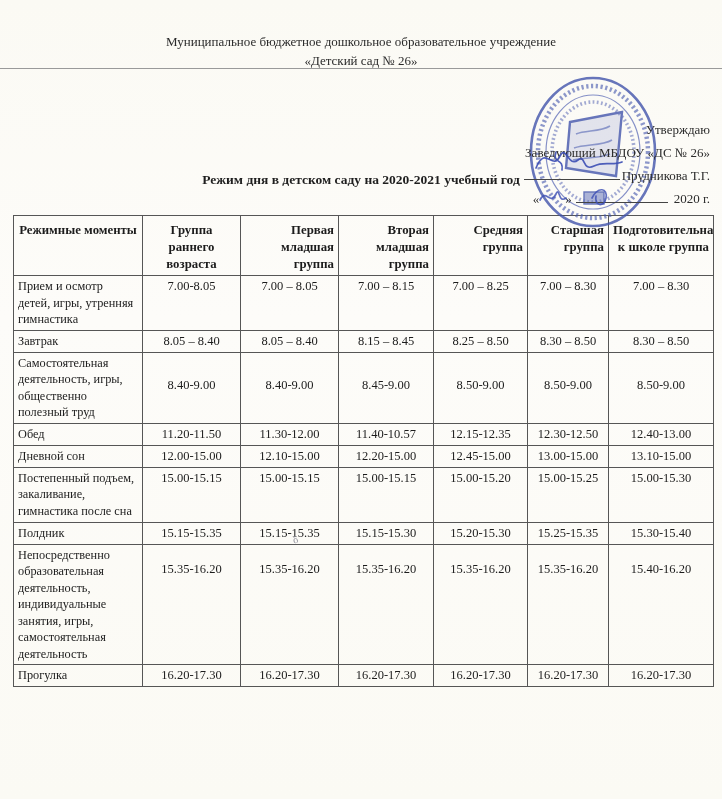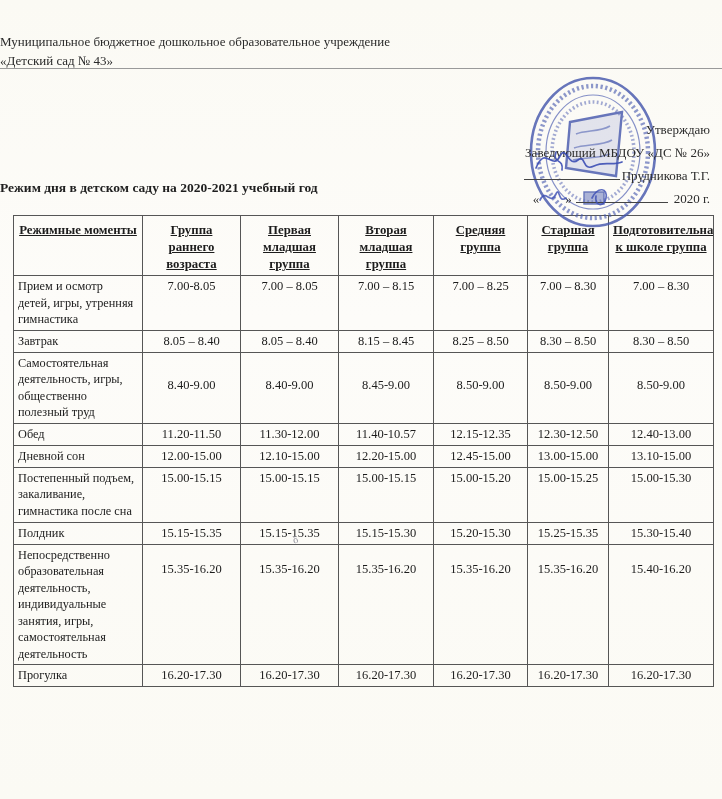--- a/index.html
+++ b/index.html
@@ -7,65 +7,65 @@
     width:722px;height:799px;
     font-family:"Liberation Serif","DejaVu Serif",serif;
     color:#222;
     background:#fff;
   }
   .page{
     position:relative;width:722px;height:799px;overflow:hidden;
     background:linear-gradient(180deg,#fbfaf4 0%,#fdfcf9 40%,#fbfaf4 100%);
   }
   
-  .org-header{position:absolute;top:32px;left:0;width:100%;line-height:19px;font-size:13px;color:#2a2a2a;}
+  .org-header{position:absolute;top:32px;left:0;width:100%;text-align:center;line-height:19px;font-size:13px;color:#2a2a2a;}
   .header-rule{position:absolute;top:68px;left:0;width:722px;border-top:1.5px solid #9a9a9a;}
   
   .approval{position:absolute;top:90px;right:12px;width:330px;text-align:right;font-size:13px;line-height:23px;color:#2c2c2c;z-index:3;margin-top:28px;}
   .sig-rule{display:inline-block;width:96px;border-bottom:1px solid #444;height:13px;margin-right:2px;}
   .day-gap{display:inline-block;width:26px;height:12px;}
   .month-rule{display:inline-block;width:92px;border-bottom:1px solid #444;height:13px;margin:0 6px 0 4px;}
   
   .stamp{position:absolute;left:526px;top:74px;width:134px;height:156px;z-index:2;opacity:.8;filter:blur(.3px);}
   .signature{position:absolute;left:522px;top:138px;width:150px;height:92px;z-index:4;opacity:.9;}
   
-  .doc-title{position:absolute;top:180px;left:0;width:100%;font-weight:bold;font-size:13.5px;color:#1e1e1e;}
+  .doc-title{position:absolute;top:172px;left:0;width:100%;text-align:center;font-weight:bold;font-size:13.5px;color:#1e1e1e;}
   
   table.sched{
     position:absolute;top:215px;left:13px;width:700px;
     border-collapse:collapse;table-layout:fixed;
     font-size:12.5px;color:#1c1c1c;
   }
   table.sched th,table.sched td{
     border:1px solid #565656;
     vertical-align:top;
     padding:2px 4px;
     overflow:hidden;
   }
-  table.sched th{font-weight:bold;text-align:center;padding-top:6px;font-size:12.8px;line-height:17px;}
+  table.sched th{font-weight:bold;text-align:right;padding-top:6px;font-size:12.8px;line-height:17px;}
   table.sched th:nth-child(1),table.sched th:nth-child(2){text-align:center;}
-  tr.head-row{height:57px;text-decoration:underline;}
+  tr.head-row{height:57px;}
   .label-cell{text-align:left;font-size:12.3px;line-height:16.5px;}
   .time-cell{text-align:center;white-space:pre-line;line-height:17px;padding-top:4px;}
   tr.r0{height:38px;} tr.r1{height:20px;} tr.r2{height:47px;} tr.r3{height:55px;}
   tr.r4{height:55px;} tr.r5{height:18px;} tr.r6{height:18px;} tr.r7{height:55px;}
   tr.r8{height:19px;} tr.r9{height:103px;} tr.r10{height:18px;}
   tr.r2 .time-cell{padding-top:24px;}
   tr.r9 .time-cell{padding-top:16px;}
   
   .ink-speck{position:absolute;left:293px;top:534px;font-size:10px;color:#8b8b97;transform:rotate(-12deg);z-index:1;}
 </style>
 </head>
 <body>
 
 <div class="page">
 
   <div class="org-header">
     <div>Муниципальное бюджетное дошкольное образовательное учреждение</div>
-    <div>«Детский сад №  43»</div>
+    <div>«Детский сад №  26»</div>
   </div>
   <div class="header-rule"></div>
 
   <svg class="stamp" viewBox="0 0 134 156">
     <g fill="none" stroke="#4254ac">
       <ellipse cx="67" cy="78" rx="62" ry="74" stroke-width="2.6"></ellipse>
       <ellipse cx="67" cy="78" rx="55" ry="66" stroke-width="4.5" stroke-dasharray="2.2 2.6" opacity=".75"></ellipse>
       <ellipse cx="67" cy="78" rx="47" ry="57" stroke-width="1.2" opacity=".8"></ellipse>
       <ellipse cx="67" cy="78" rx="41" ry="50" stroke-width="3.6" stroke-dasharray="1.8 2.4" opacity=".6"></ellipse>
       <path d="M44 48 L96 38 L90 102 L40 94 Z" stroke-width="2.4" fill="#4254ac" fill-opacity=".18"></path>

